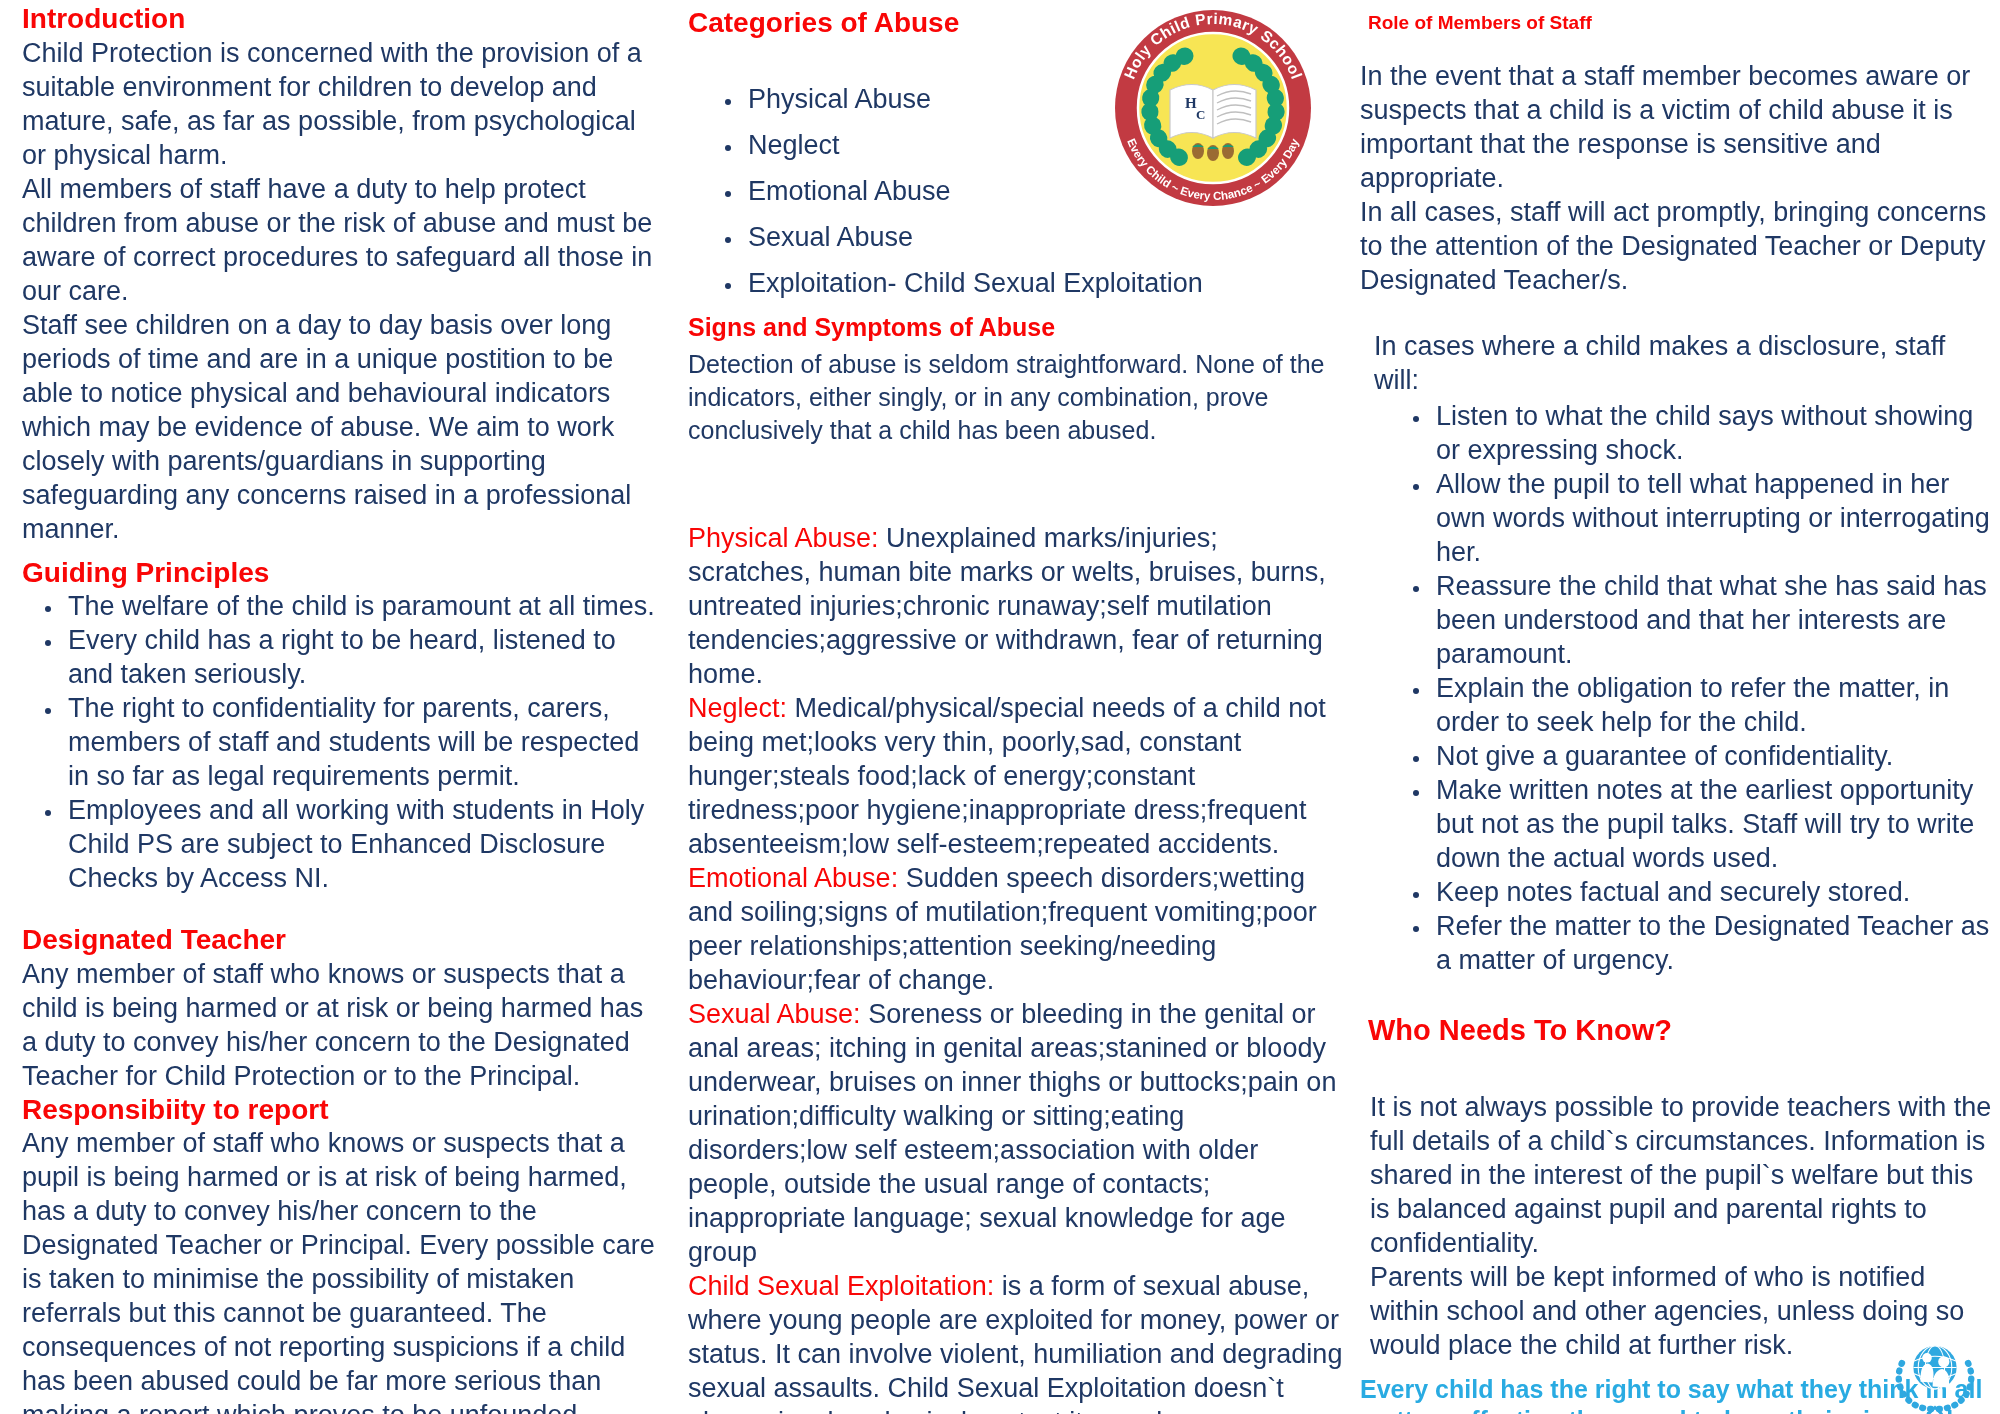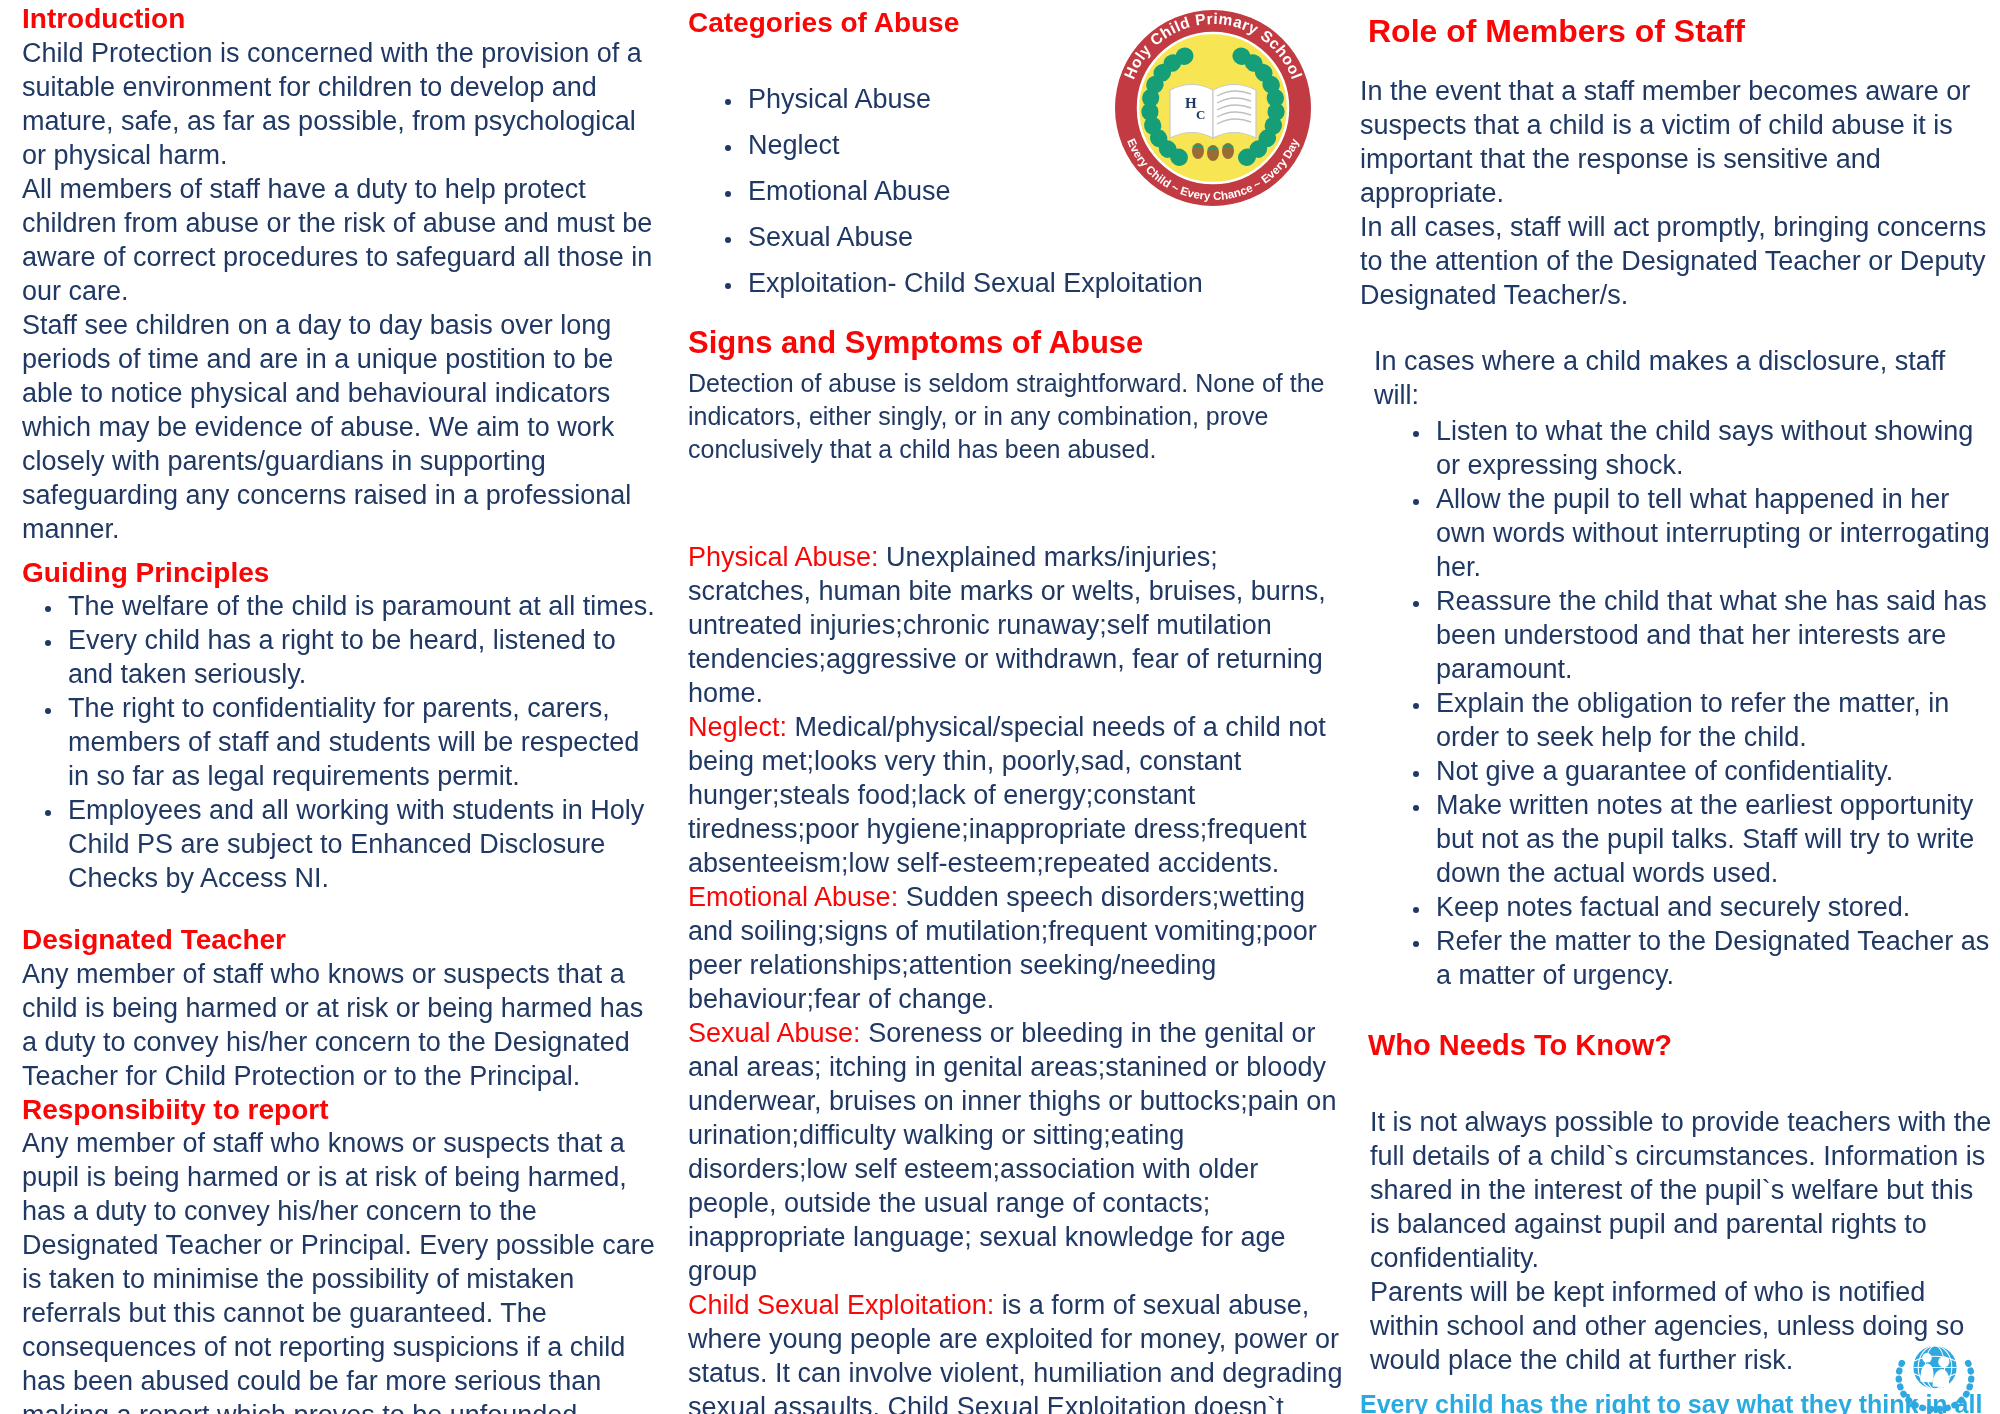--- a/index.html
+++ b/index.html
@@ -15,25 +15,25 @@
   p{margin:0;padding:0;font-size:27px;line-height:34px;}
   ul{margin:0;padding:0 0 0 42px;font-size:27px;line-height:34px;}
   li{margin:0;padding:0 0 0 4px;}
   li::marker{font-size:0.72em;}
   .mt-sm{margin-top:10px;}
   .mt-md{margin-top:28px;}
   .lead-red{color:#f90606;font-weight:normal;}
   
   .cat-list{margin-top:42px;padding-left:56px;}
   .cat-list li{margin-bottom:12px;}
-  .signs-h{margin-top:24px;font-size:31px;}
+  .signs-h{margin-top:12px;font-size:25px;}
   .small-p{font-size:25px;line-height:33px;margin-top:6px;}
   .abuse-block{margin-top:74px;}
   
-  .role-h{padding-left:8px;font-size:32px;}
+  .role-h{padding-left:8px;font-size:19px;}
   .role-p{margin-top:24px;}
   .disclosure{margin-top:32px;padding-left:14px;}
   .disc-list{margin-top:2px;padding-left:58px;}
   .who-h{margin-top:36px;padding-left:8px;font-size:29px;}
   .who-p{margin-top:42px;padding-left:10px;}
   .uncrc{margin-top:12px;font-size:25px;line-height:31px;font-weight:bold;color:#29abe2;}
   
   .school-crest{position:absolute;left:1113px;top:8px;width:200px;height:200px;}
   .unicef-logo{position:absolute;left:1891px;top:1337px;width:88px;height:80px;}
 </style>

